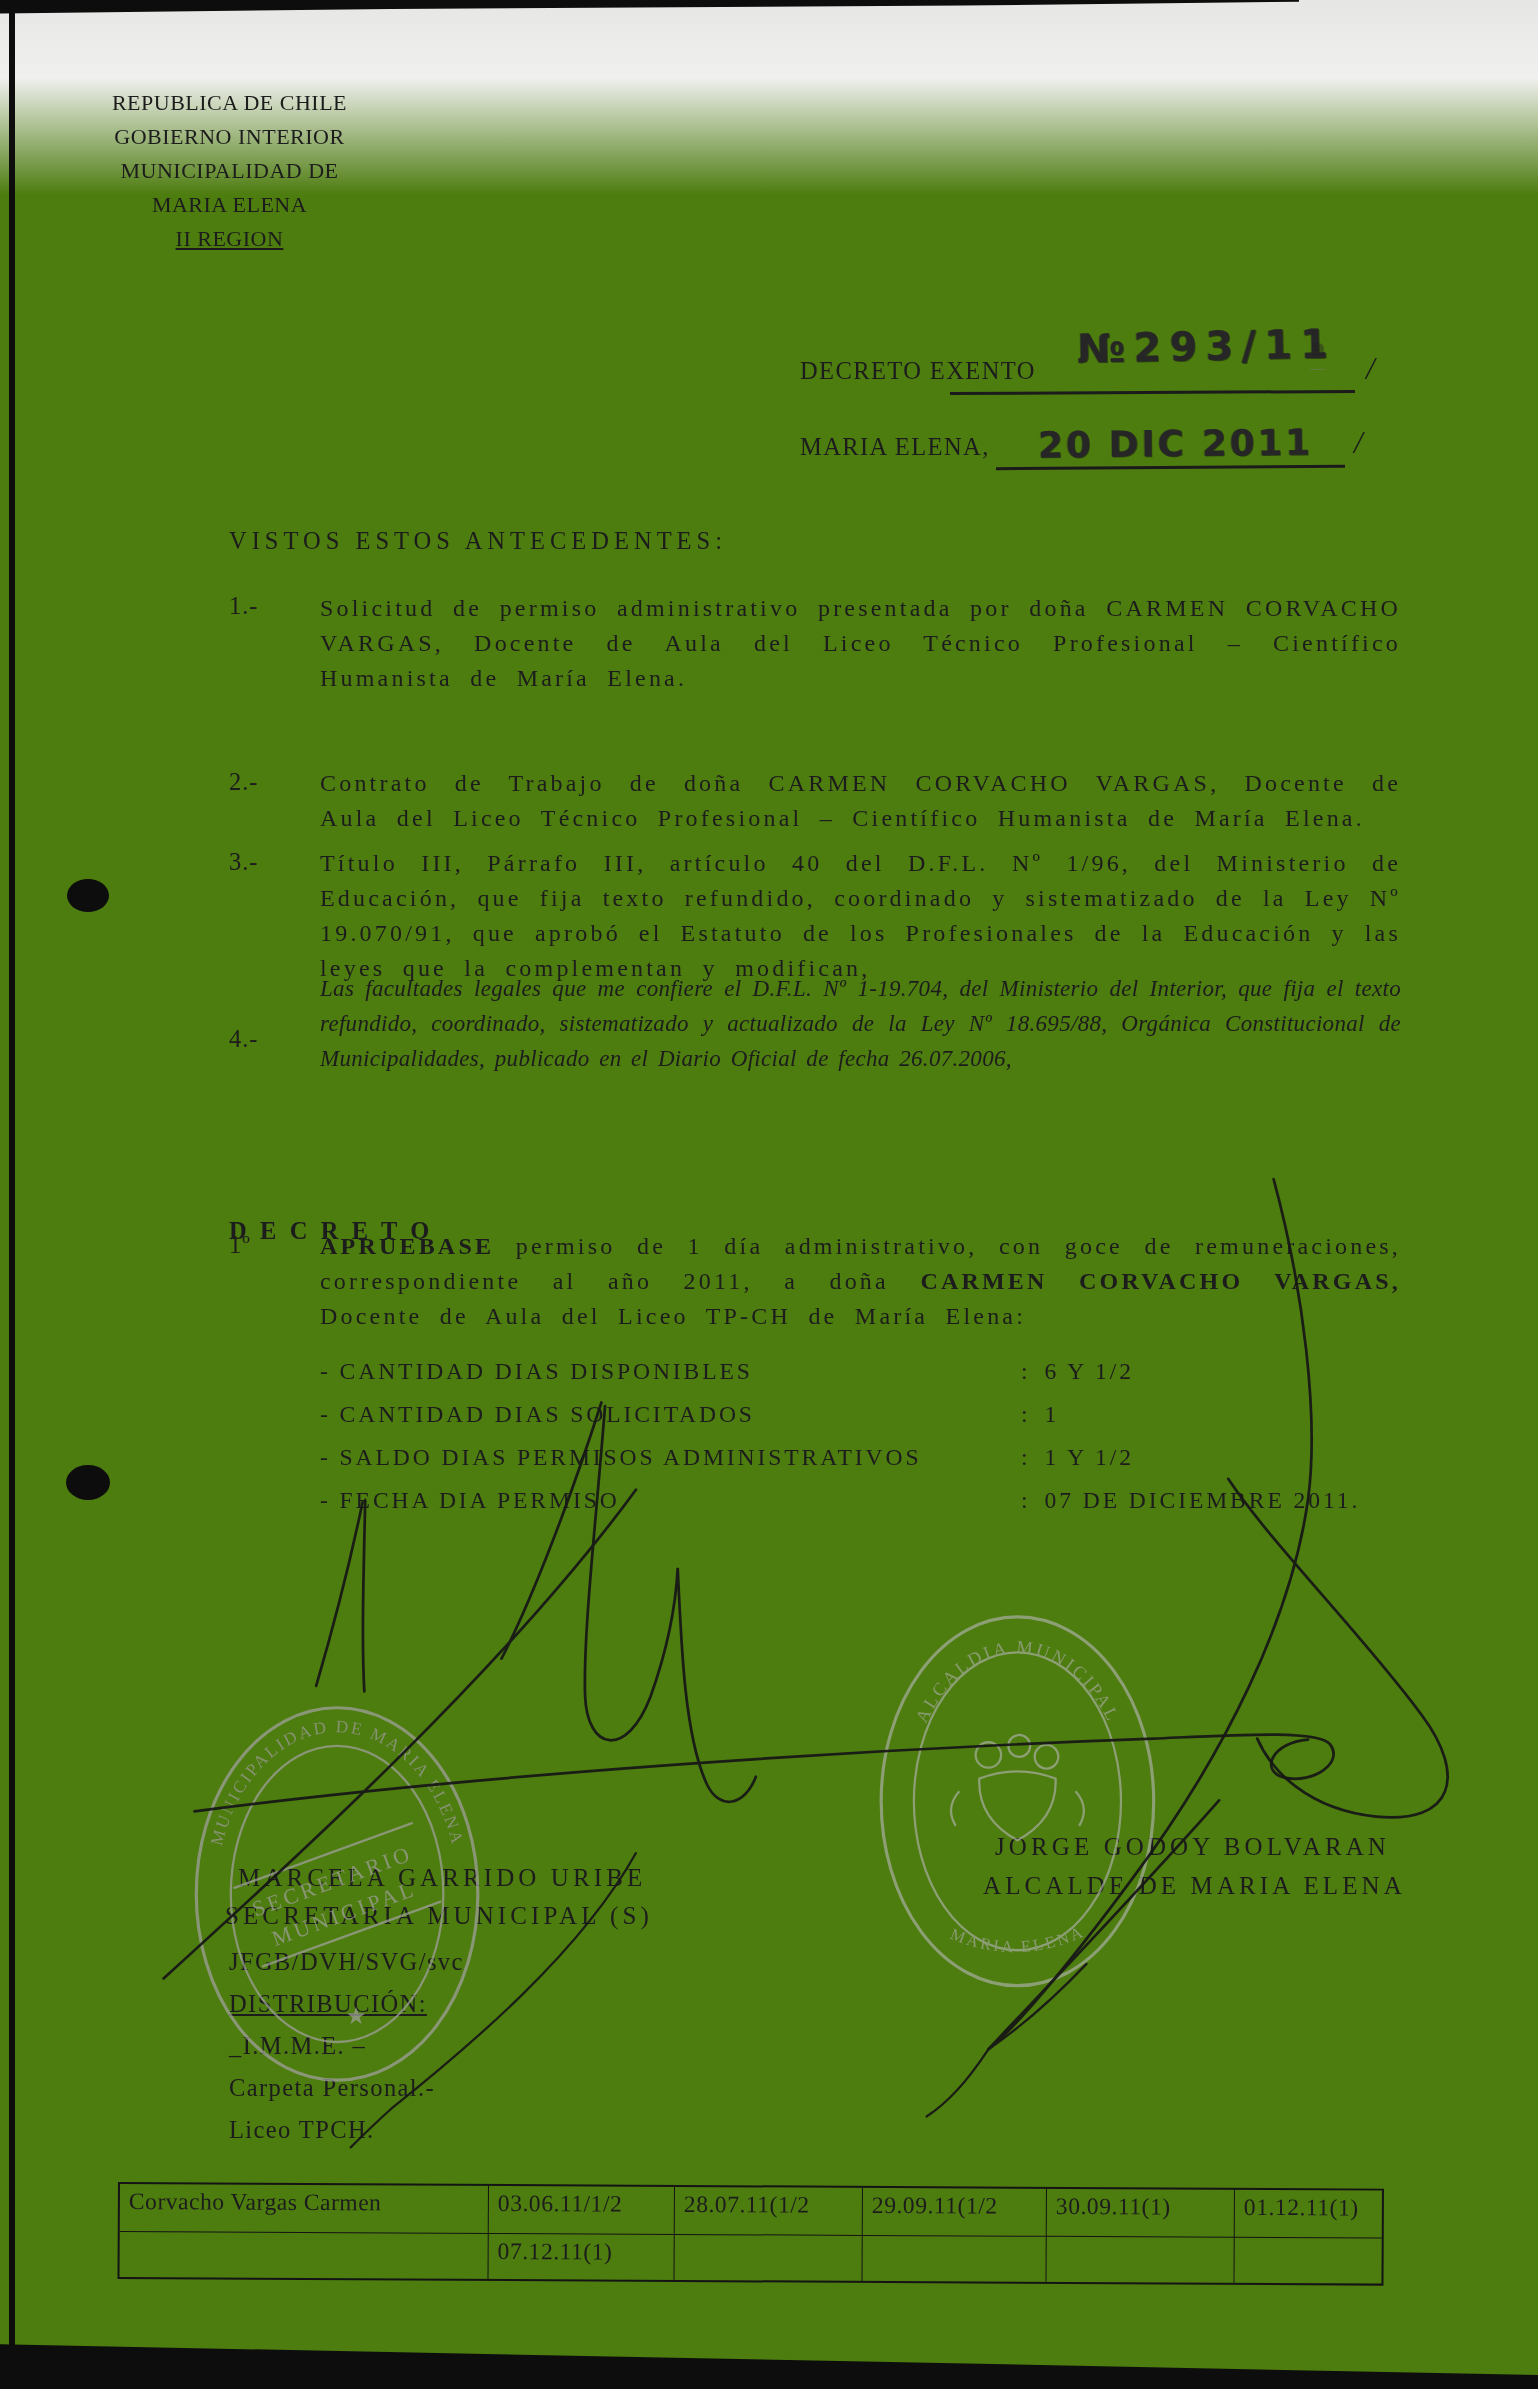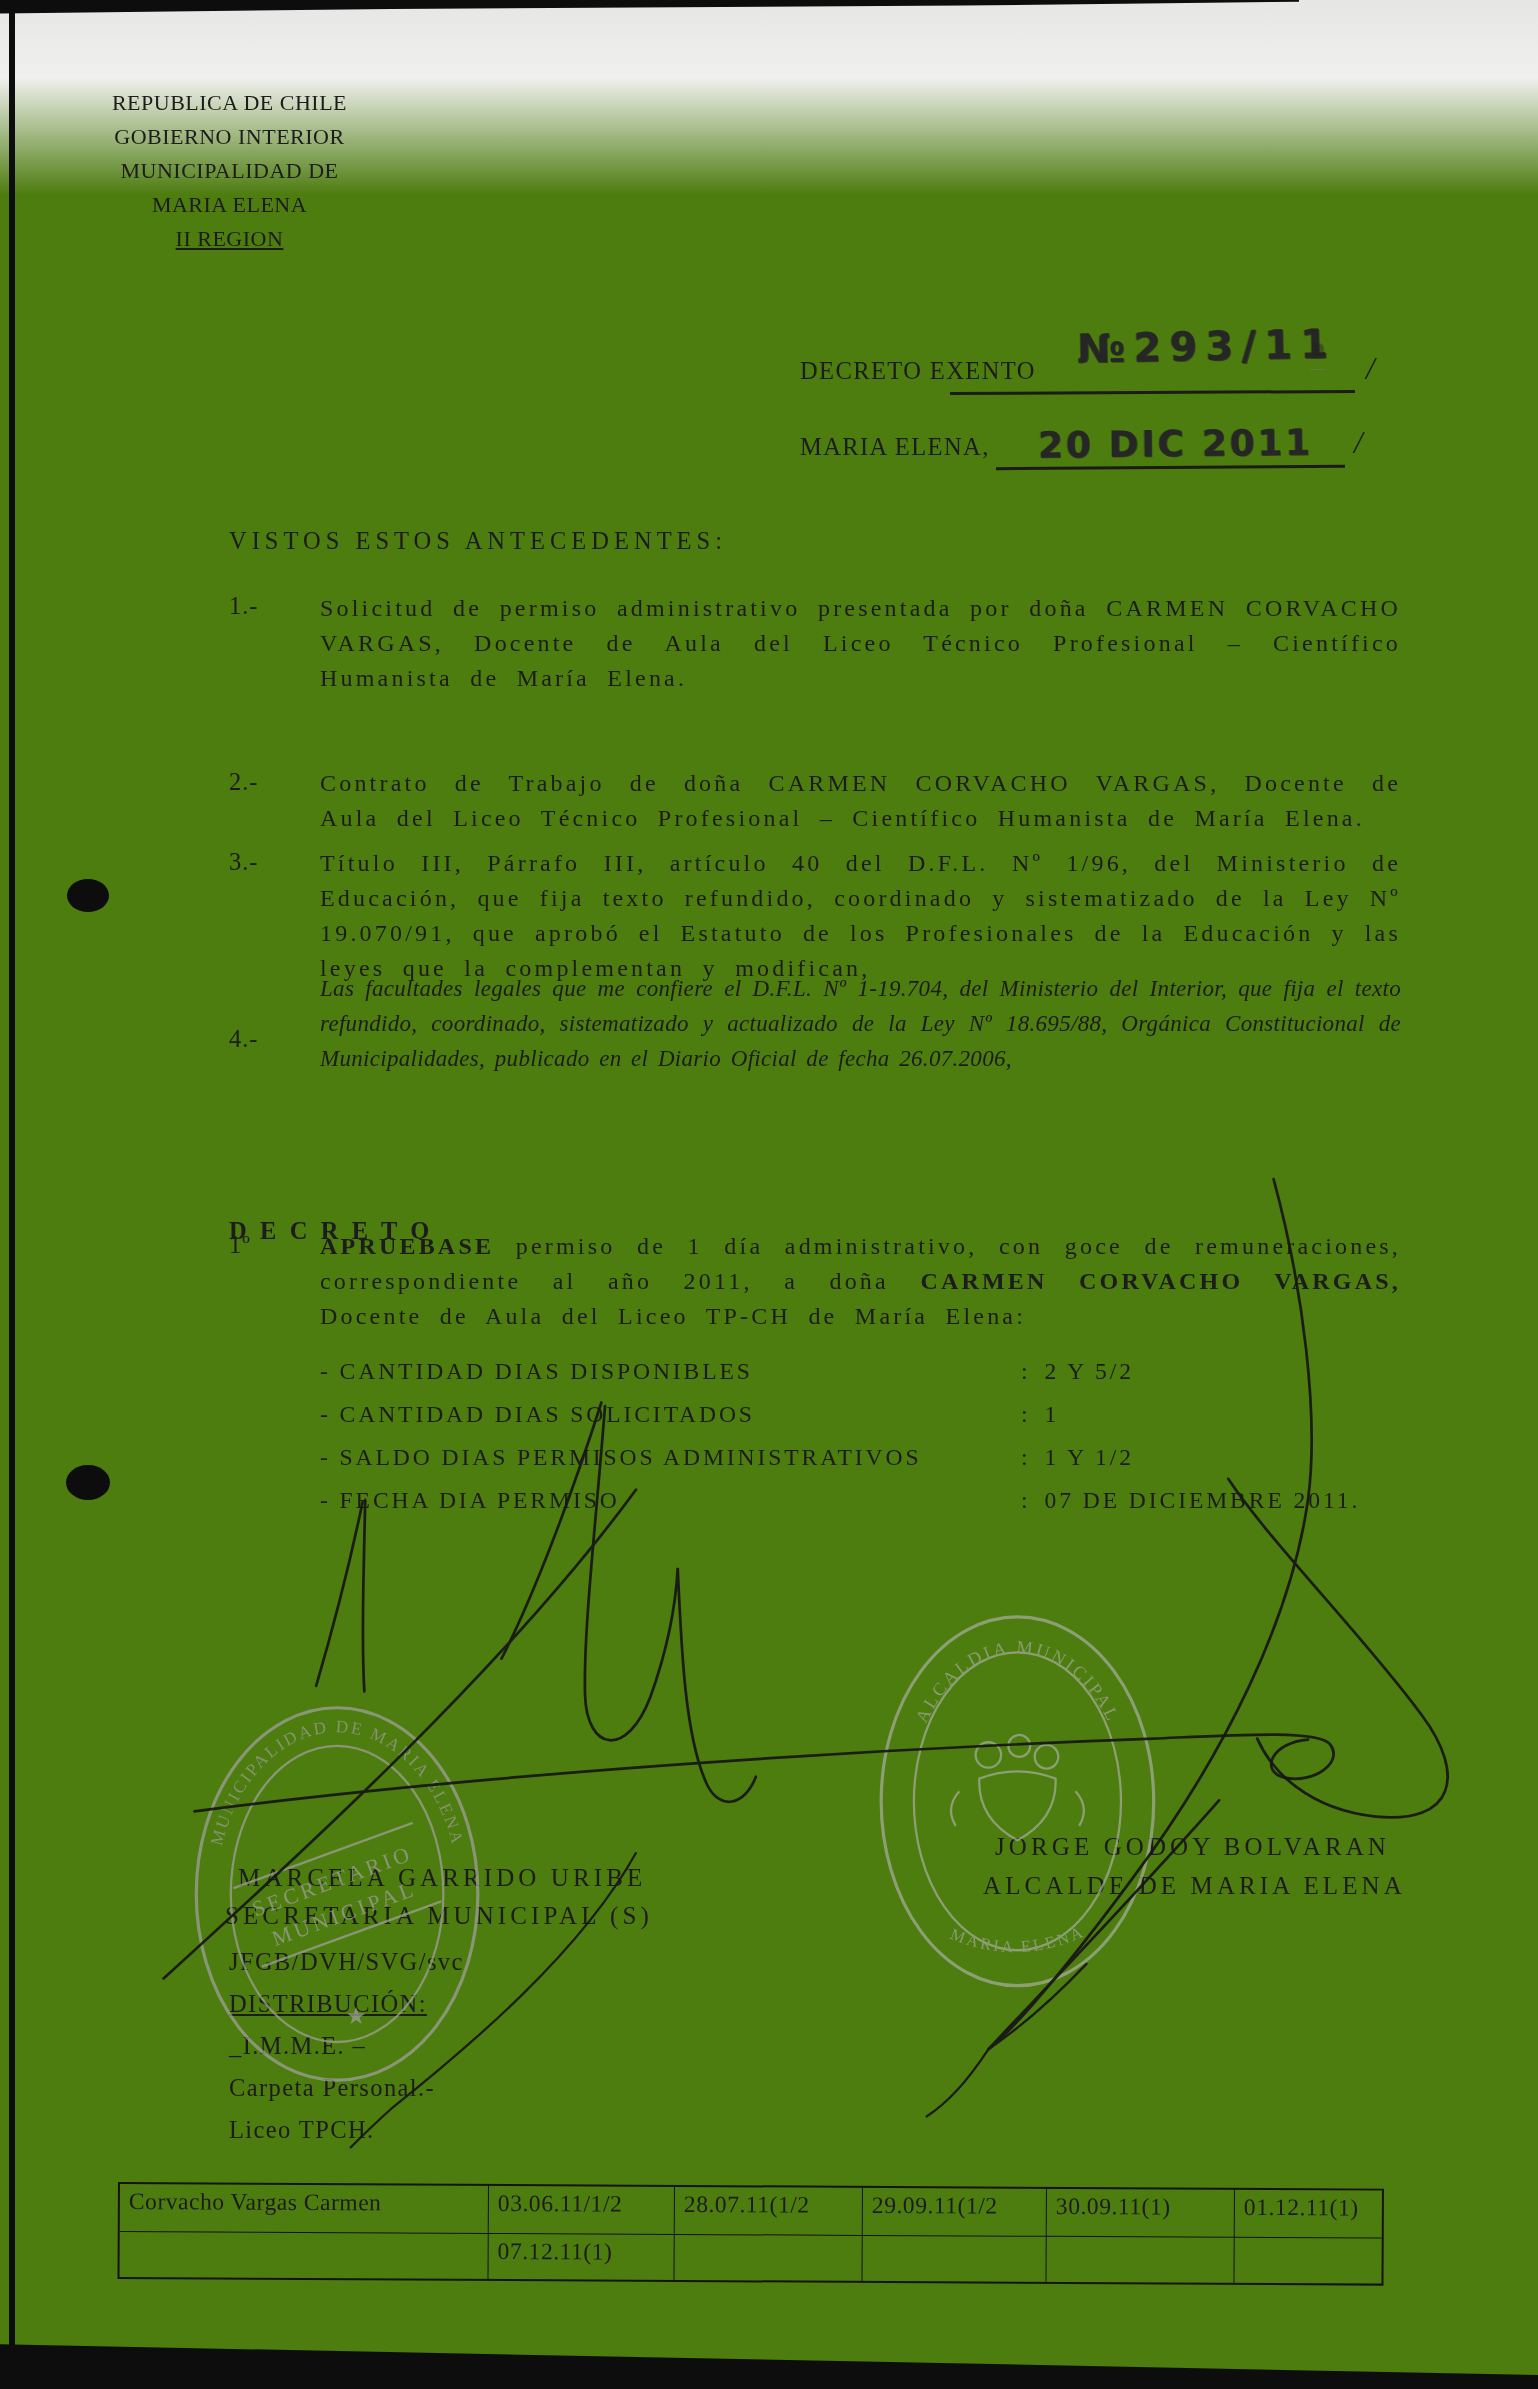--- a/index.html
+++ b/index.html
@@ -111,21 +111,21 @@
   <div class="para" style="left:320px;top:846px;width:1081px;">Título III, Párrafo III, artículo 40 del D.F.L. Nº 1/96, del Ministerio de Educación, que fija texto refundido, coordinado y sistematizado de la Ley Nº 19.070/91, que aprobó el Estatuto de los Profesionales de la Educación y las leyes que la complementan y modifican,</div>
 
   <div class="t num" style="left:229px;top:1025px;">4.-</div>
   <div class="para tight" style="left:320px;top:971px;width:1081px;font-style:italic;">Las facultades legales que me confiere el D.F.L. Nº 1-19.704, del Ministerio del Interior, que fija el texto refundido, coordinado, sistematizado y actualizado de la Ley Nº 18.695/88, Orgánica Constitucional de Municipalidades, publicado en el Diario Oficial de fecha 26.07.2006,</div>
 
   <div class="t heading bold" style="left:229px;top:1217px;letter-spacing:3.6px;">D E C R E T O</div>
   <div class="t num" style="left:229px;top:1231px;">1º</div>
   <div class="para" style="left:320px;top:1229px;width:1081px;"><span style="font-weight: bold;">APRUEBASE</span><span> permiso de 1 día administrativo, con goce de remuneraciones, correspondiente al año 2011, a doña </span><span style="font-weight: bold;">CARMEN CORVACHO VARGAS,</span><span> Docente de Aula  del Liceo TP-CH de María Elena:</span></div>
 
   <div class="detail-row" style="top:1358px;">
-    <span class="dlabel">- CANTIDAD DIAS DISPONIBLES</span><span class="dsep">:</span><span>2 Y 5/2</span>
+    <span class="dlabel">- CANTIDAD DIAS DISPONIBLES</span><span class="dsep">:</span><span>6 Y 1/2</span>
   </div>
   <div class="detail-row" style="top:1401px;">
     <span class="dlabel">- CANTIDAD DIAS SOLICITADOS</span><span class="dsep">:</span><span>1</span>
   </div>
   <div class="detail-row" style="top:1444px;">
     <span class="dlabel">- SALDO DIAS PERMISOS ADMINISTRATIVOS</span><span class="dsep">:</span><span>1 Y 1/2</span>
   </div>
   <div class="detail-row" style="top:1487px;">
     <span class="dlabel">- FECHA DIA PERMISO</span><span class="dsep">:</span><span>07 DE DICIEMBRE 2011.</span>
   </div>

